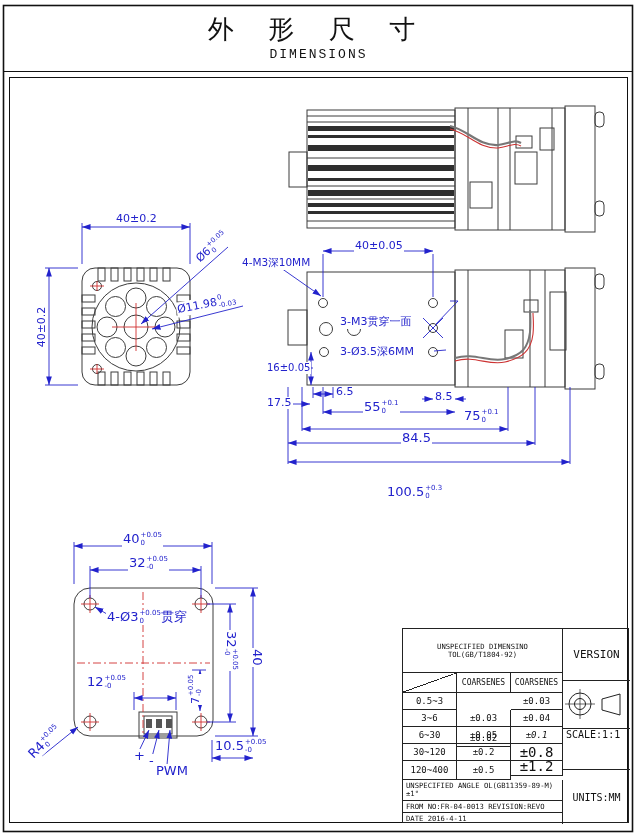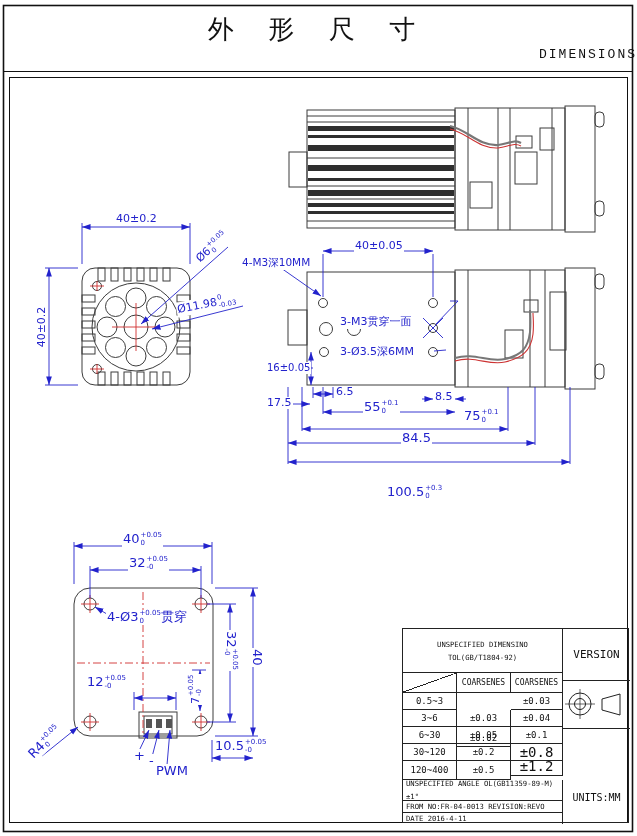--- a/index.html
+++ b/index.html
@@ -1,31 +1,31 @@
 <!DOCTYPE html>
 <html><head>
 <meta charset="utf-8">
 <style>
   html,body{margin:0;padding:0;background:#fff;}
   body{width:637px;height:836px;position:relative;font-family:"DejaVu Sans",sans-serif;overflow:hidden;}
   svg{position:absolute;left:0;top:0;}
   .abs{position:absolute;}
   .title-cn{width:637px;text-align:center;top:12px;left:0;font-size:26px;letter-spacing:14px;color:#111;font-family:"Liberation Serif",serif;}
-  .title-en{width:637px;text-align:right;top:47px;left:0;font-size:13px;letter-spacing:2px;color:#111;font-family:"Liberation Mono",monospace;}
+  .title-en{width:637px;text-align:center;top:47px;left:0;font-size:13px;letter-spacing:2px;color:#111;font-family:"Liberation Mono",monospace;}
   .dim{position:absolute;color:#2222cc;font-size:11px;line-height:12px;white-space:nowrap;background:#fff;padding:0 1px;}
   .dim .tol{display:inline-flex;flex-direction:column;justify-content:center;vertical-align:middle;margin-left:1px;}
   .dim .tol i{font-style:normal;font-size:7px;line-height:7.5px;}
   .dim.big{font-size:13px;line-height:14px;}
   .lbl{position:absolute;color:#2222cc;white-space:nowrap;background:#fff;}
   .tb{position:absolute;left:402px;top:628px;width:227px;height:195px;border:1px solid #222;
       font-family:"DejaVu Sans Mono","Liberation Mono",monospace;color:#111;box-sizing:border-box;}
   .tbc{position:absolute;box-sizing:border-box;border-right:1px solid #222;border-bottom:1px solid #222;
        display:flex;align-items:center;justify-content:center;text-align:center;overflow:hidden;}
   .diag{background:linear-gradient(to bottom right,transparent 49%,#222 49%,#222 51.5%,transparent 51.5%);}
-  .small{font-size:7.2px;line-height:13px;}
+  .small{font-size:7.2px;line-height:8px;}
 </style>
 </head>
 <body>
 
 <svg width="637" height="836" viewBox="0 0 637 836">
   <defs>
     <marker id="ar" viewBox="0 0 10 8" markerWidth="10" markerHeight="8" refX="9.5" refY="4" orient="auto-start-reverse">
       <path d="M0,0.8 L9.5,4 L0,7.2 Z" fill="#2222cc"></path>
     </marker>
   </defs>
@@ -351,29 +351,30 @@
   <div class="tbc" style="left:0;top:64px;width:54px;height:17px;font-size:9px;">0.5~3</div>
   <div class="tbc" style="left:54px;top:64px;width:54px;height:17px;font-size:9px;margin-top:37px;">±0.02</div>
   <div class="tbc" style="left:108px;top:64px;width:52px;height:17px;font-size:9px;">±0.03</div>
 
   <div class="tbc" style="left:0;top:81px;width:54px;height:17px;font-size:9px;">3~6</div>
   <div class="tbc" style="left:54px;top:81px;width:54px;height:17px;font-size:9px;">±0.03</div>
   <div class="tbc" style="left:108px;top:81px;width:52px;height:17px;font-size:9px;">±0.04</div>
 
   <div class="tbc" style="left:0;top:98px;width:54px;height:17px;font-size:9px;">6~30</div>
   <div class="tbc" style="left:54px;top:98px;width:54px;height:17px;font-size:9px;">±0.05</div>
-  <div class="tbc" style="left:108px;top:98px;width:52px;height:17px;font-size:9px;">±0.1</div>
+  <div class="tbc" style="left:108px;top:98px;width:52px;height:17px;font-size:9px;font-style:italic;">±0.1</div>
 
   <div class="tbc" style="left:0;top:115px;width:54px;height:17px;font-size:9px;">30~120</div>
   <div class="tbc" style="left:54px;top:115px;width:54px;height:17px;font-size:9px;">±0.2</div>
   <div class="tbc" style="left:108px;top:115px;width:52px;height:17px;font-size:14px;">±0.8</div>
 
   <div class="tbc" style="left:0;top:132px;width:54px;height:19px;font-size:9px;">120~400</div>
   <div class="tbc" style="left:54px;top:132px;width:54px;height:19px;font-size:9px;">±0.5</div>
   <div class="tbc" style="left:108px;top:128px;width:52px;height:19px;font-size:14px;">±1.2</div>
 
   <div class="tbc small" style="left:0;top:151px;width:160px;height:21px;justify-content:flex-start;text-align:left;padding:1px 3px;">UNSPECIFIED ANGLE OL(GB11359-89-M)±1°</div>
   <div class="tbc small" style="left:0;top:172px;width:160px;height:12px;justify-content:flex-start;text-align:left;padding:0 3px;">FROM NO:FR-04-0013 REVISION:REVO</div>
   <div class="tbc small" style="left:0;top:184px;width:160px;height:11px;justify-content:flex-start;text-align:left;padding:0 3px;border-bottom:none;">DATE 2016-4-11</div>
 
   <div class="tbc" style="left:160px;top:52px;width:67px;height:48px;border-right:none;"></div>
+  <div class="tbc" style="left:160px;top:100px;width:67px;height:41px;font-size:10px;border-right:none;justify-content:flex-start;text-align:left;padding:0 3px;flex-wrap:wrap;align-items:flex-start;">SCALE:1:1</div>
   <div class="tbc" style="left:160px;top:141px;width:67px;height:54px;font-size:10px;border-right:none;border-bottom:none;">UNITS:MM</div>
 </div>
 
 </body></html>

